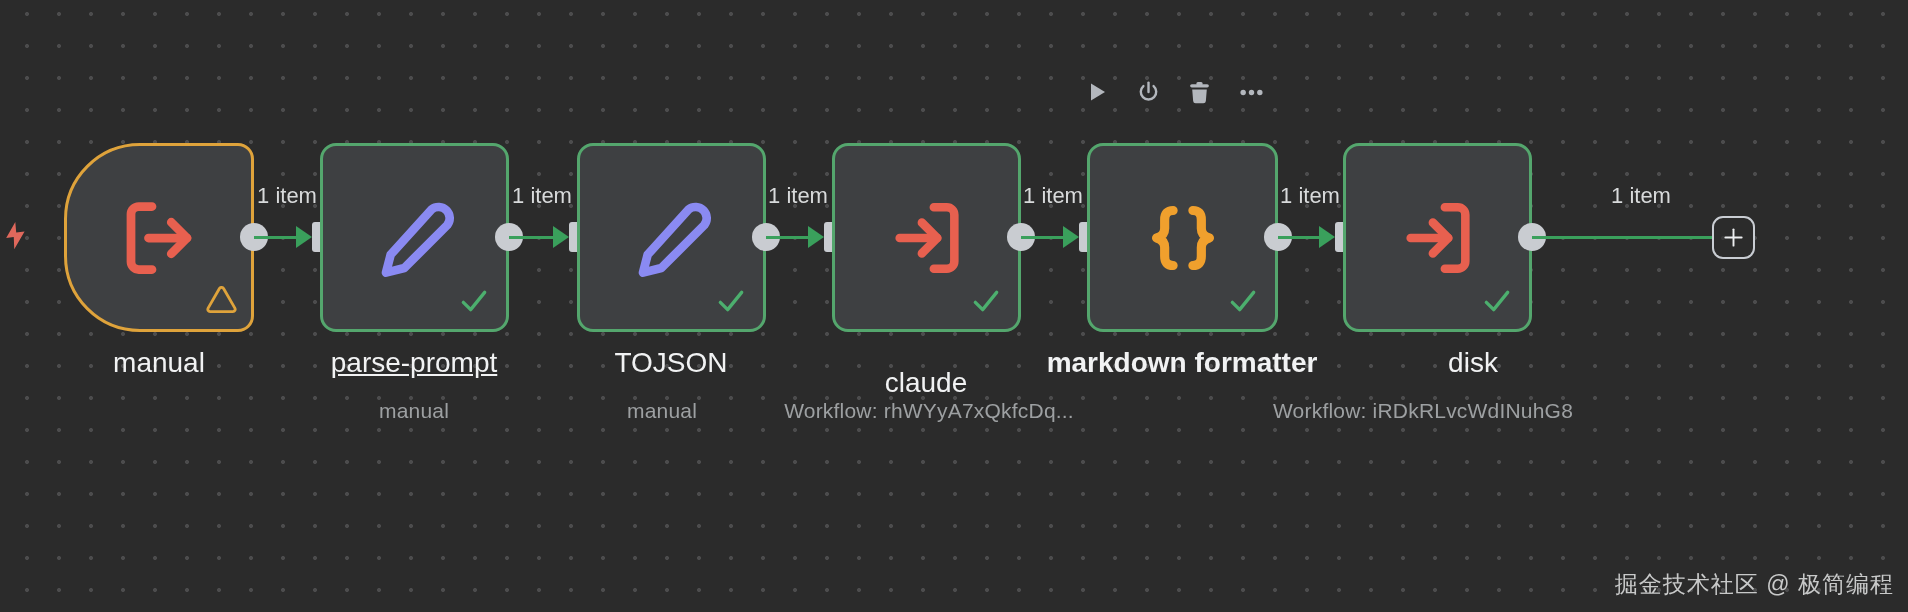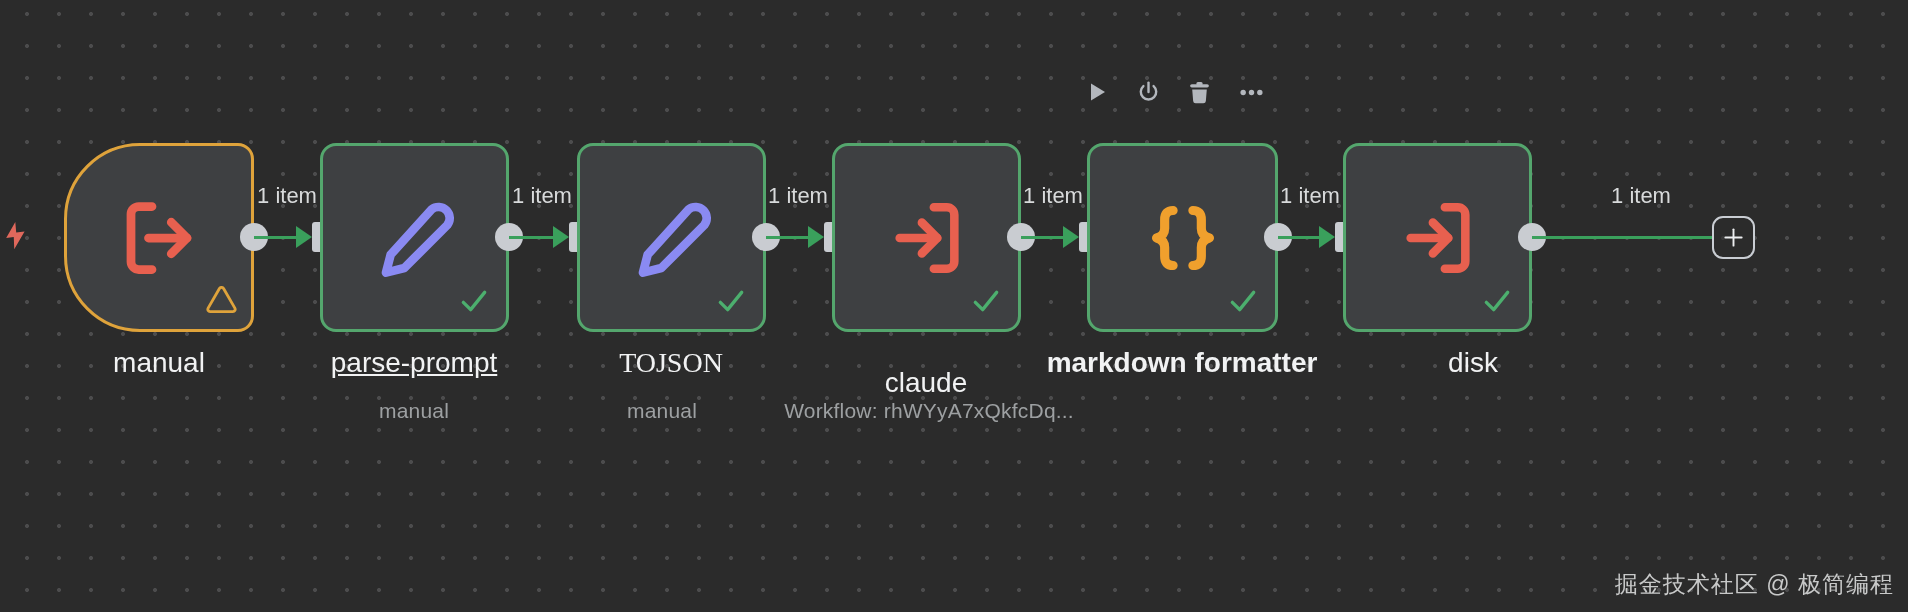--- a/index.html
+++ b/index.html
@@ -140,21 +140,21 @@
       <svg width="80" height="80" viewBox="0 0 24 24" fill="none" stroke="#8a8af2" stroke-width="2.6" stroke-linecap="round" stroke-linejoin="round">
         <path d="M17 3.4a3.35 3.35 0 0 1 4.7 4.7L8.8 21 3.3 22.4 4.7 17Z"></path>
       </svg>
     </span>
     <span class="check">
       <svg width="36" height="32" viewBox="0 0 24 24" fill="none" stroke="#4caf6e" stroke-width="2.5" stroke-linecap="round" stroke-linejoin="round">
         <polyline points="4 13 9.5 18.5 20 5.5"></polyline>
       </svg>
     </span>
   </div>
-  <div class="node-label" style="left:671px;font-family:Liberation Serif, serif;">TOJSON</div>
+  <div class="node-label" style="left:671px;">TOJSON</div>
   <div class="node-sublabel" style="left:662px;">manual</div>
 
   <div class="port-circle" style="left:752px;"></div>
   <div class="conn-line" style="left:766px;width:42px;"></div>
   <div class="conn-arrow" style="left:808px;"></div>
   <div class="port-square" style="left:824px;"></div>
   <div class="conn-label" style="left:798px;">1 item</div>
 
   <div class="node" style="left:832px;width:189px;">
     <span class="node-icon">
@@ -208,20 +208,21 @@
         <line x1="15" y1="12" x2="4" y2="12"></line>
       </svg>
     </span>
     <span class="check">
       <svg width="36" height="32" viewBox="0 0 24 24" fill="none" stroke="#4caf6e" stroke-width="2.5" stroke-linecap="round" stroke-linejoin="round">
         <polyline points="4 13 9.5 18.5 20 5.5"></polyline>
       </svg>
     </span>
   </div>
   <div class="node-label" style="left:1437px;margin-left:36px;">disk</div>
+  <div class="node-sublabel" style="left:1423px;">Workflow: iRDkRLvcWdINuhG8</div>
 
   <div class="port-circle" style="left:1518px;"></div>
   <div class="conn-line" style="left:1532px;width:180px;"></div>
   <div class="conn-label" style="left:1641px;">1 item</div>
 
   <div class="add-button">
     <svg width="23" height="23" viewBox="0 0 24 24" fill="none" stroke="#eceef0" stroke-width="2" stroke-linecap="round">
       <line x1="12" y1="3.5" x2="12" y2="20.5"></line>
         <line x1="3.5" y1="12" x2="20.5" y2="12"></line>
     </svg>

